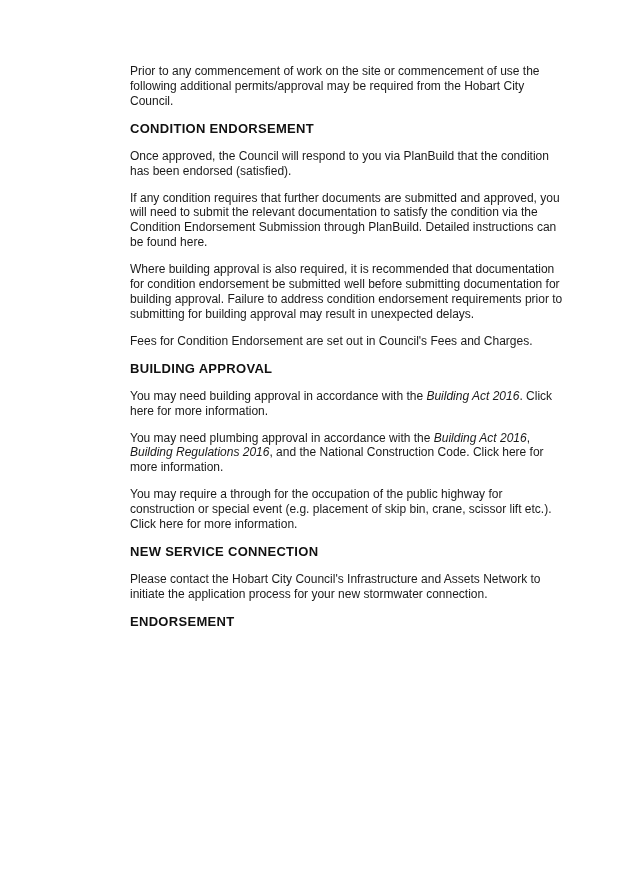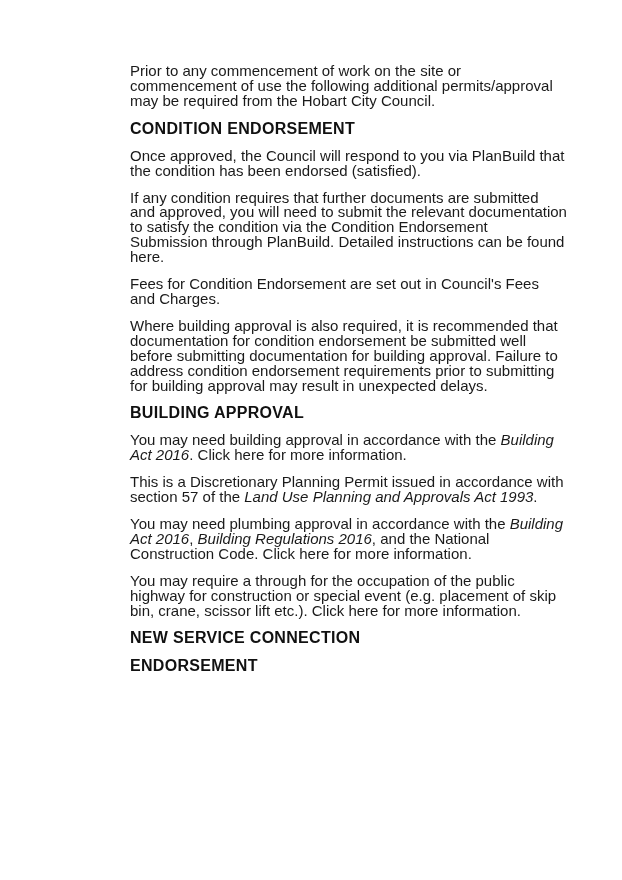--- a/index.html
+++ b/index.html
@@ -17,47 +17,47 @@
     color: #1a1a1a;
   }
   .content {
     position: absolute;
     left: 130px;
     top: 64px;
     width: 437px;
   }
   .content p.paragraph {
     margin: 0 0 12px 0;
-    font-size: 15px;
+    font-size: 12px;
     line-height: 14.9px;
     color: #1a1a1a;
   }
   .content h2.heading {
     margin: 0 0 13px 0;
-    font-size: 16px;
+    font-size: 13px;
     line-height: 15px;
     font-weight: bold;
     letter-spacing: 0.3px;
     color: #111111;
   }
   .content i {
   }
 </style>
 </head>
 <body>
 
 <div class="page">
   <div class="content" id="doc-content">
       <p class="paragraph"><span>Prior to any commencement of work on the site or commencement of use the following additional permits/approval may be required from the Hobart City Council.</span></p>
       <h2 class="heading">CONDITION ENDORSEMENT</h2>
       <p class="paragraph"><span>Once approved, the Council will respond to you via PlanBuild that the condition has been endorsed (satisfied).</span></p>
       <p class="paragraph"><span>If any condition requires that further documents are submitted and approved, you will need to submit the relevant documentation to satisfy the condition via the Condition Endorsement Submission through PlanBuild. Detailed instructions can be found here.</span></p>
+      <p class="paragraph"><span>Where building approval is also required, it is recommended that documentation for condition endorsement be submitted well before submitting documentation for building approval. Failure to address condition endorsement requirements prior to submitting for building approval may result in unexpected delays.</span></p>
       <p class="paragraph"><span>Fees for Condition Endorsement are set out in Council's Fees and Charges.</span></p>
-      <p class="paragraph"><span>Where building approval is also required, it is recommended that documentation for condition endorsement be submitted well before submitting documentation for building approval. Failure to address condition endorsement requirements prior to submitting for building approval may result in unexpected delays.</span></p>
       <h2 class="heading">BUILDING APPROVAL</h2>
       <p class="paragraph"><span>You may need building approval in accordance with the </span><i>Building Act 2016</i><span>. Click here for more information.</span></p>
-      <p class="paragraph"><span>This is a Discretionary Planning Permit issued in accordance with section 57 of the </span><i>Land Use Planning and Approvals Act 1993</i><span>.</span></p>
       <p class="paragraph"><span>You may need plumbing approval in accordance with the </span><i>Building Act 2016</i><span>, </span><i>Building Regulations 2016</i><span>, and the National Construction Code. Click here for more information.</span></p>
       <p class="paragraph"><span>You may require a through for the occupation of the public highway for construction or special event (e.g. placement of skip bin, crane, scissor lift etc.). Click here for more information.</span></p>
       <h2 class="heading">NEW SERVICE CONNECTION</h2>
+      <p class="paragraph"><span>Please contact the Hobart City Council's Infrastructure and Assets Network to initiate the application process for your new stormwater connection.</span></p>
       <h2 class="heading">ENDORSEMENT</h2>
     </div>
 </div>
 
 </body></html>

